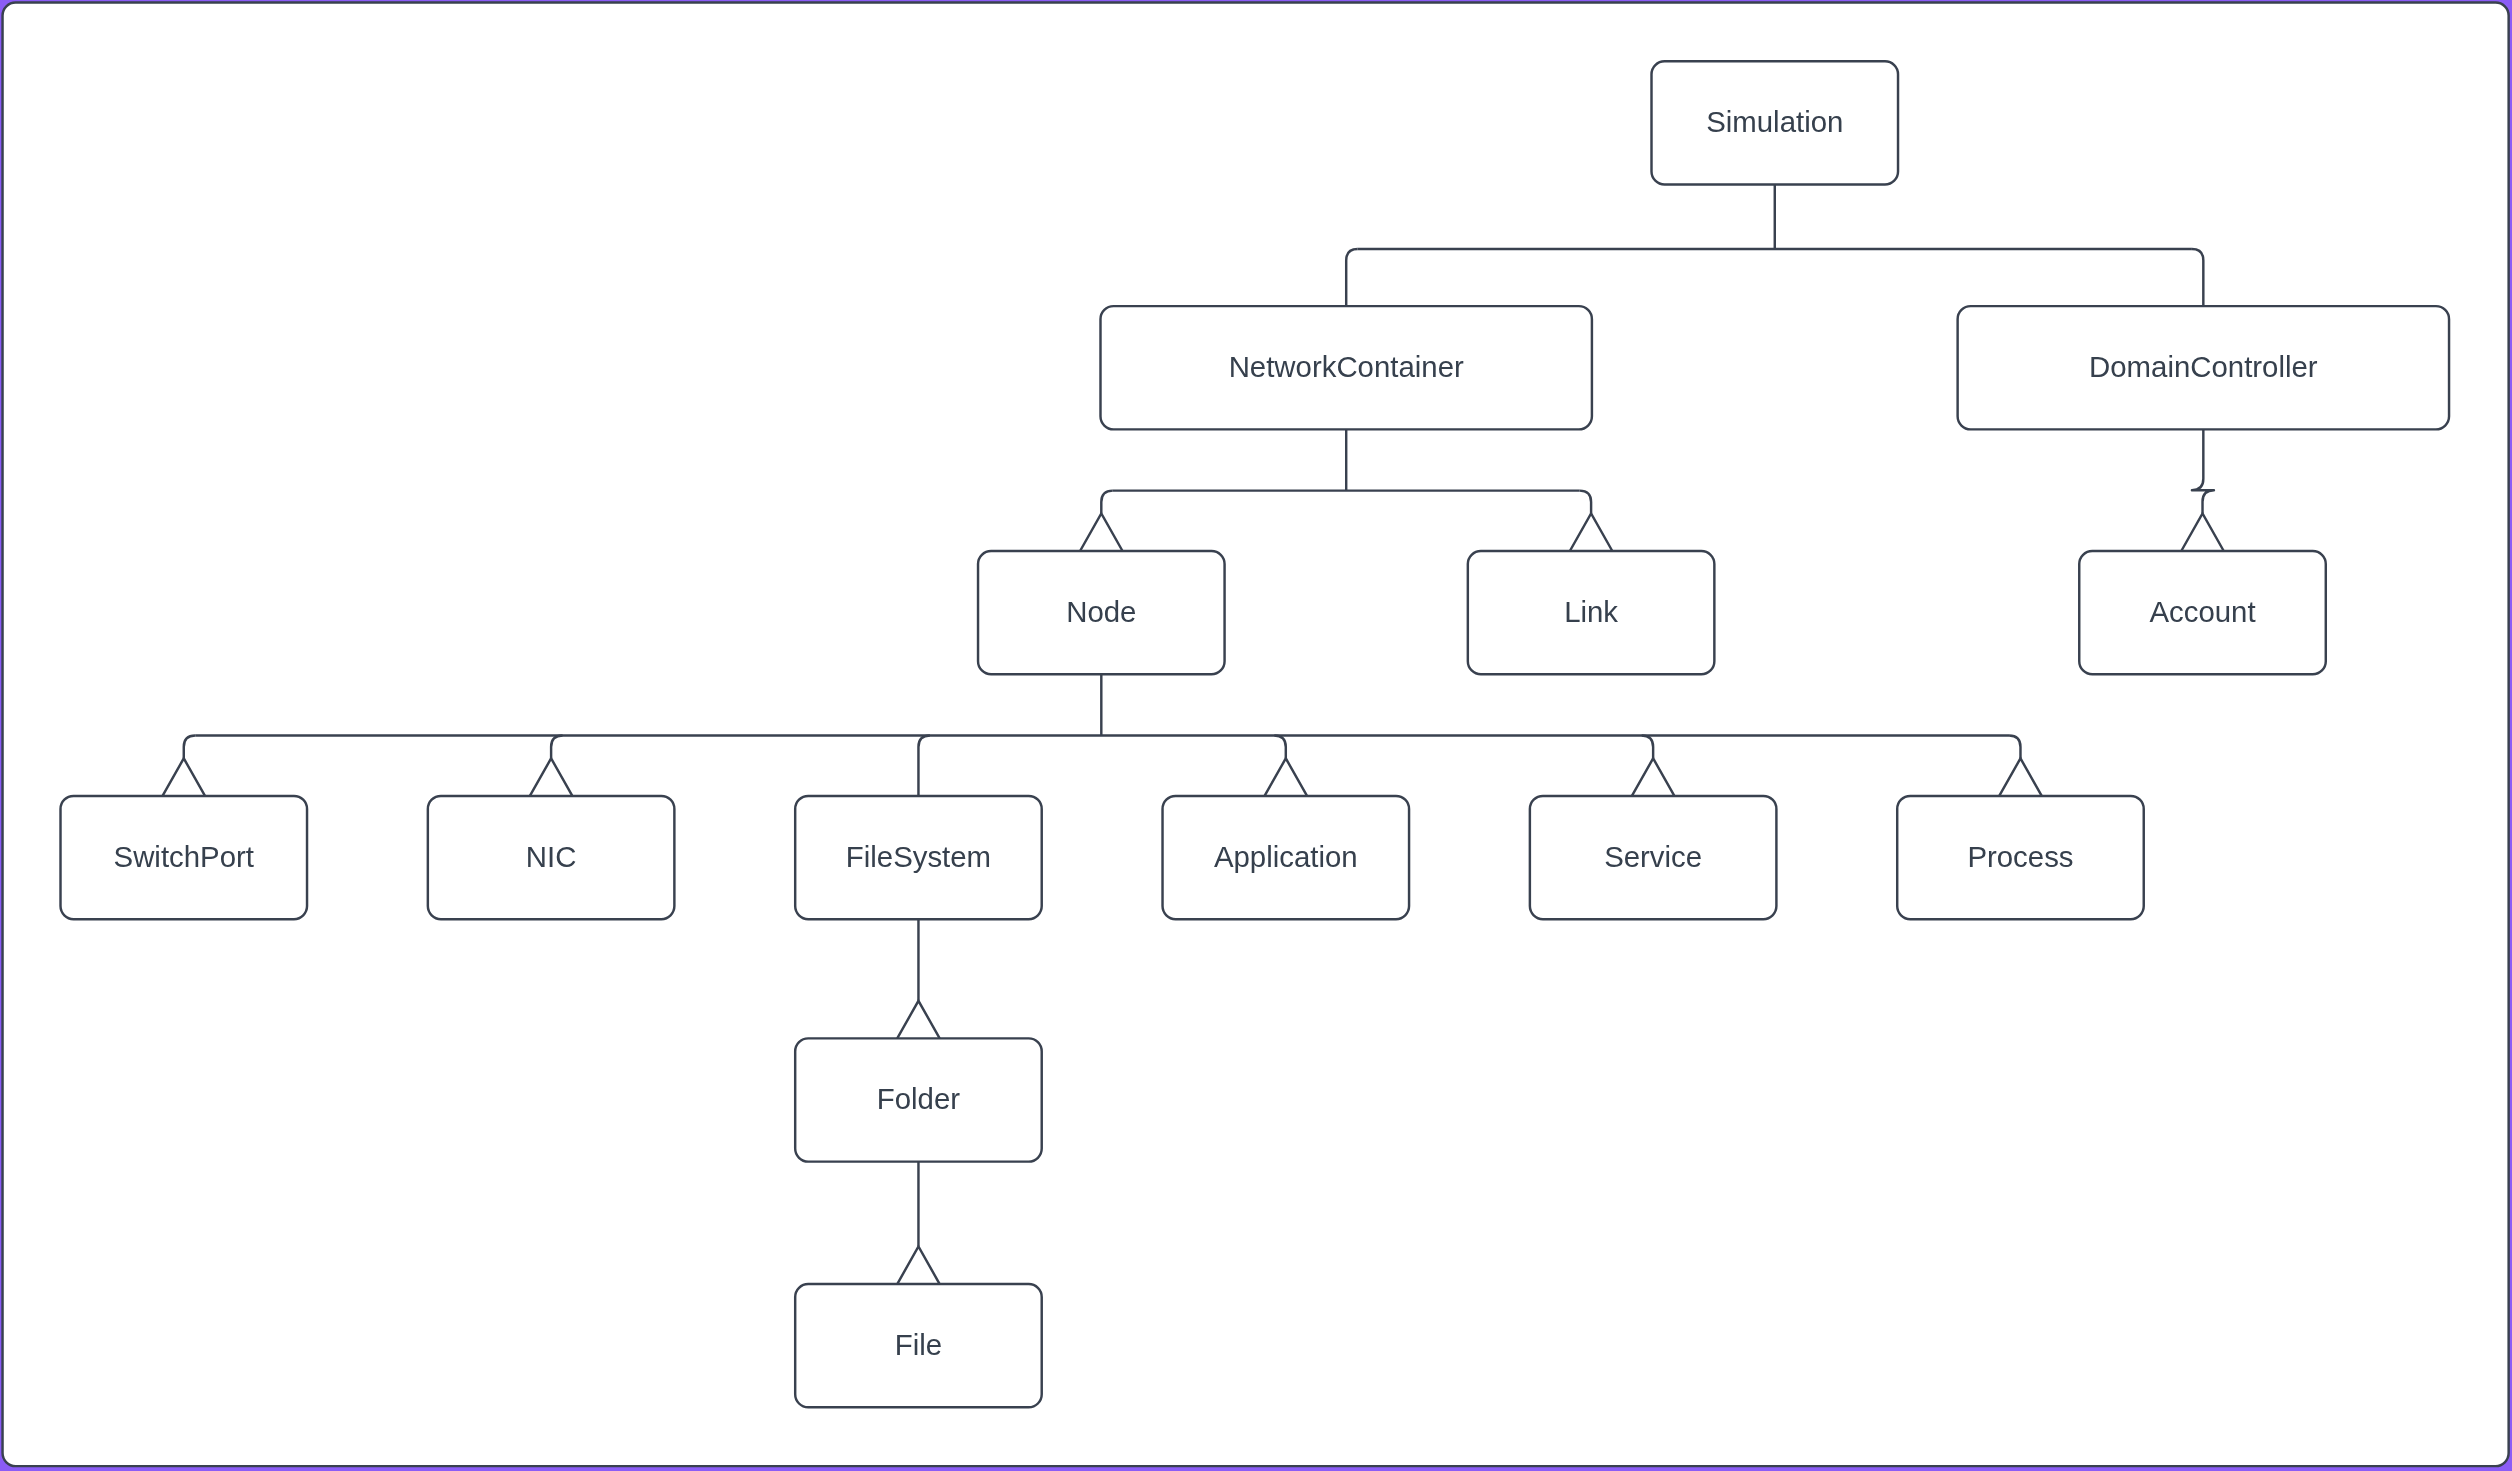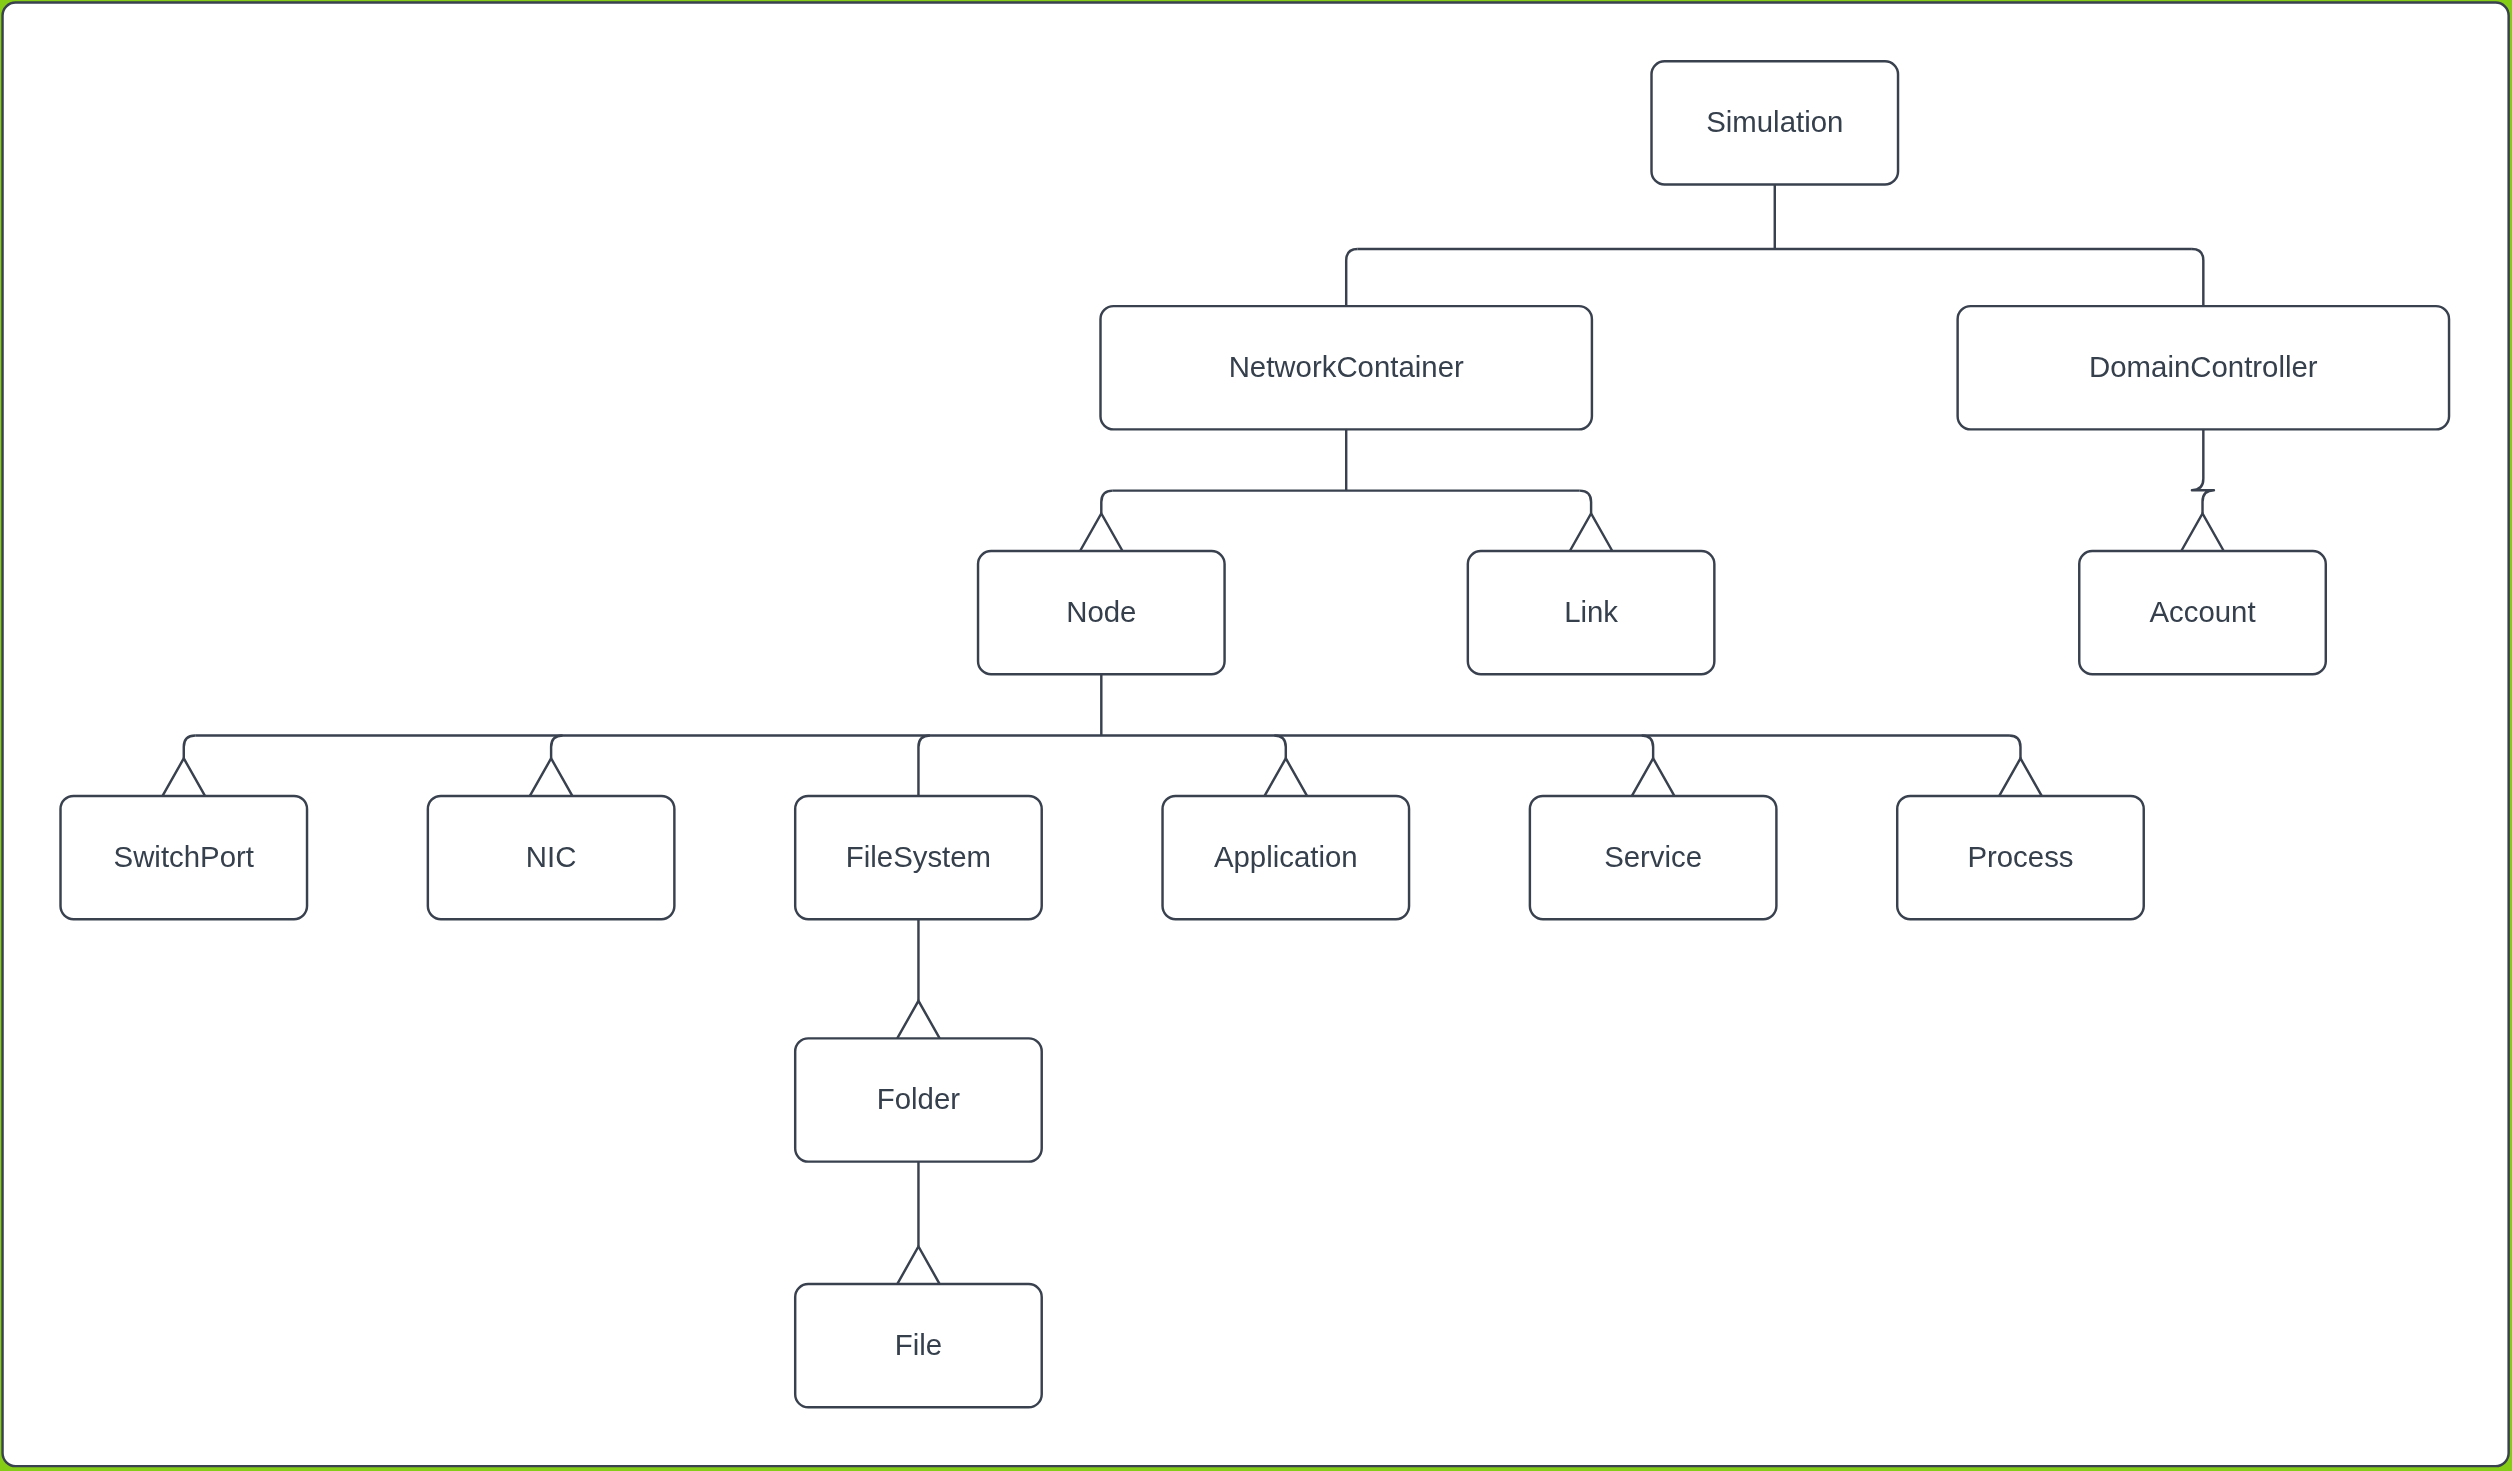--- a/index.html
+++ b/index.html
@@ -7,21 +7,21 @@
     padding: 0;
     background: #ffffff;
   }
   body {
     font-family: "Liberation Sans", sans-serif;
   }
   #canvas {
     position: relative;
     width: 2512px;
     height: 1471px;
-    background: #84cc16;
+    background: #8b5cf6;
     overflow: hidden;
   }
   #diagram-svg {
     position: absolute;
     left: 0;
     top: 0;
     width: 2512px;
     height: 1471px;
     display: block;
   }

